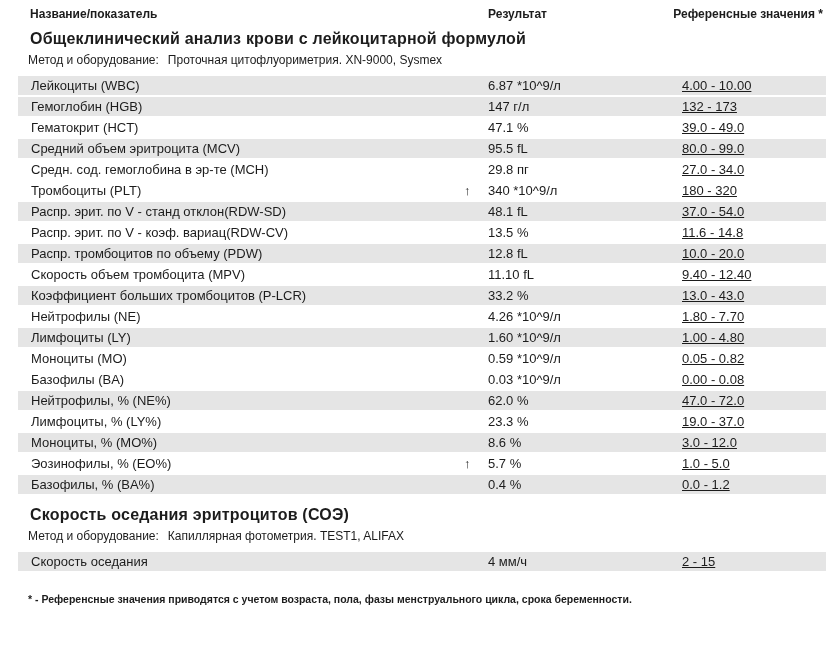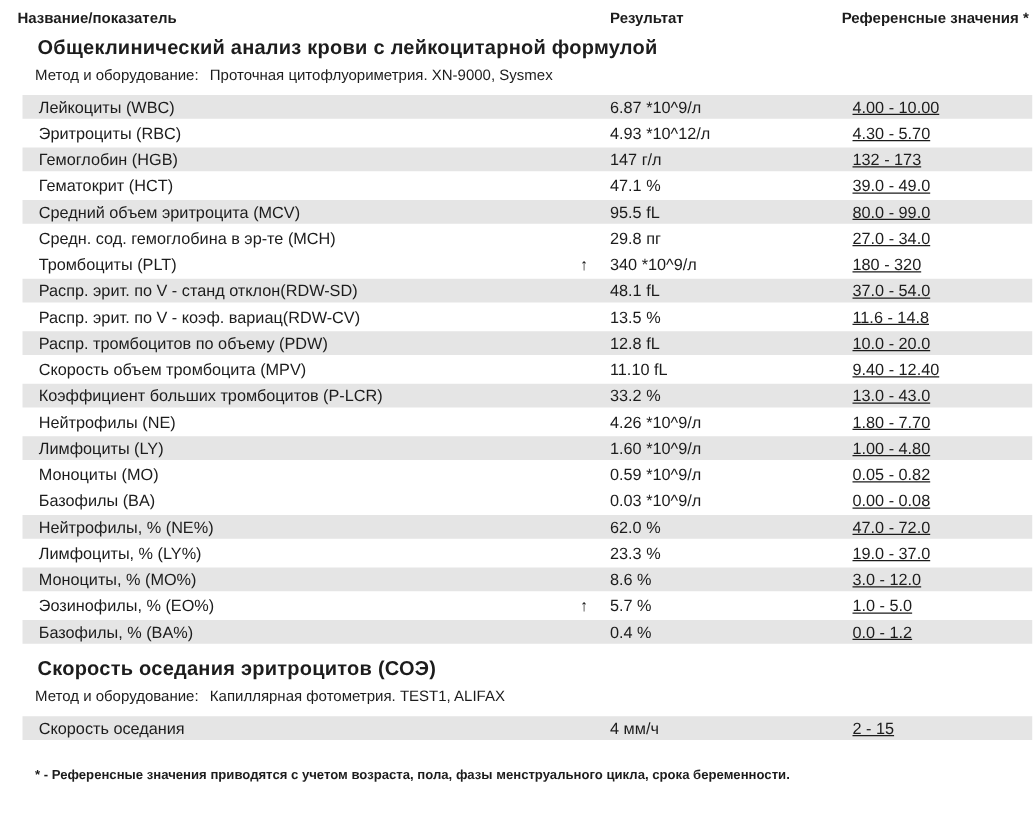--- a/index.html
+++ b/index.html
@@ -6,21 +6,21 @@
   body {
     width: 826px; height: 670px;
     font-family: "Liberation Sans", sans-serif;
     color: #1c1c1c;
     overflow: hidden;
   }
   .page { position: relative; width: 826px; height: 670px; }
 
   
   .thead { position: relative; height: 26px; }
-  .th-name   { position: absolute; left: 14px;  top: 7px; font-size: 12px; font-weight: bold; }
+  .th-name   { position: absolute; left: 30px;  top: 7px; font-size: 12px; font-weight: bold; }
   .th-result { position: absolute; left: 488px; top: 7px; font-size: 12px; font-weight: bold; }
   .th-ref    { position: absolute; right: 3px;  top: 7px; font-size: 12px; font-weight: bold; }
 
   
   .section-title {
     margin: 4px 0 5px 30px;
     font-size: 16px; font-weight: bold; letter-spacing: 0.2px;
   }
   .method { margin: 0 0 9px 28px; font-size: 12px; }
   .method-value { margin-left: 9px; }
@@ -67,26 +67,20 @@
       <span>Метод и оборудование:</span><span class="method-value">Проточная цитофлуориметрия. XN-9000, Sysmex</span>
     </div>
     <div class="rows">
   <div class="row stripe">
     <span class="row-name">Лейкоциты (WBC)</span>
     <span class="row-flag"></span>
     <span class="row-result">6.87 *10^9/л</span>
     <span class="row-ref">4.00 - 10.00</span>
   </div>
 
-  <div class="row">
-    <span class="row-name">Эритроциты (RBC)</span>
-    <span class="row-flag"></span>
-    <span class="row-result">4.93 *10^12/л</span>
-    <span class="row-ref">4.30 - 5.70</span>
-  </div>
 
   <div class="row stripe">
     <span class="row-name">Гемоглобин (HGB)</span>
     <span class="row-flag"></span>
     <span class="row-result">147 г/л</span>
     <span class="row-ref">132 - 173</span>
   </div>
 
   <div class="row">
     <span class="row-name">Гематокрит (HCT)</span>

